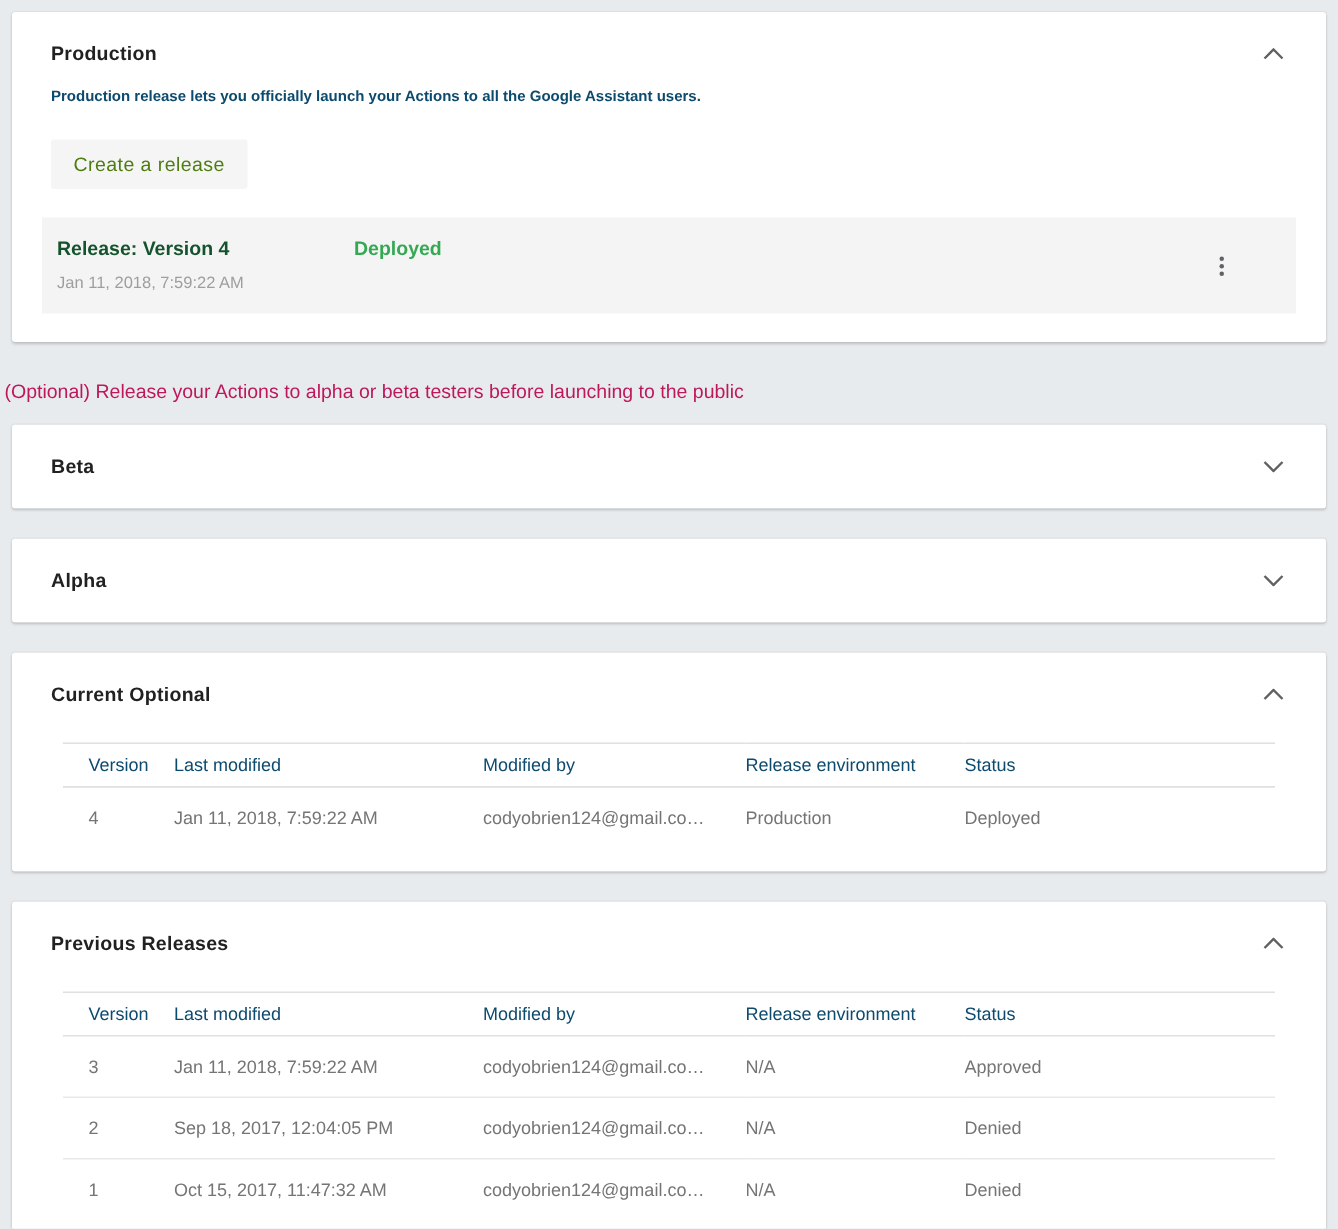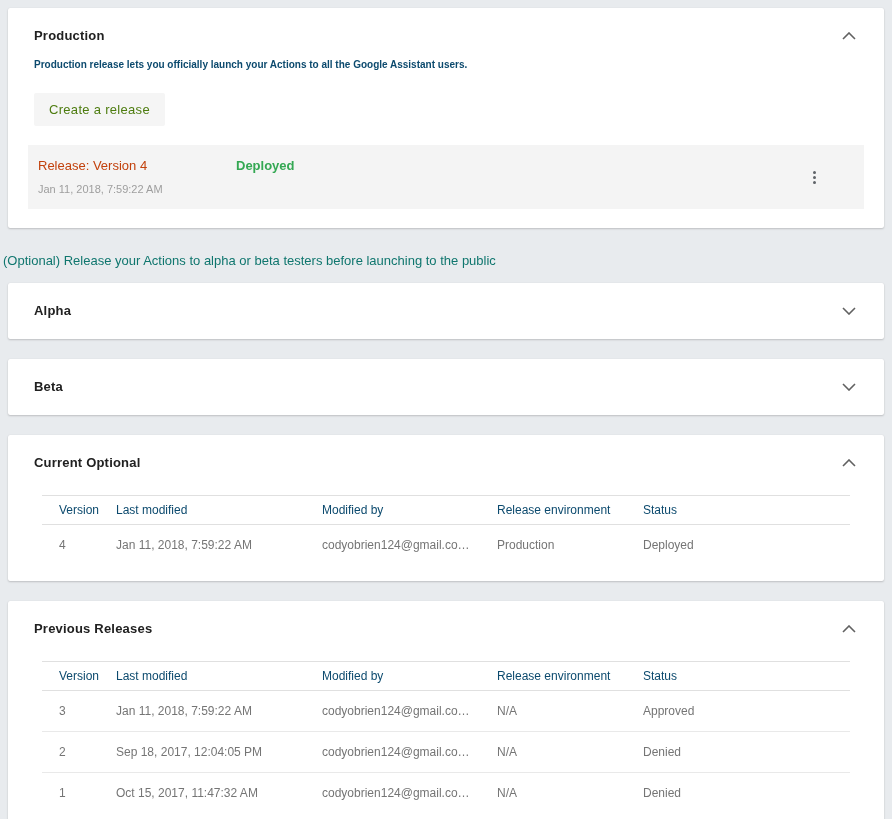--- a/index.html
+++ b/index.html
@@ -68,22 +68,22 @@
   .release-row {
     margin: 19px -6px 0 -6px;
     background: #f4f4f4;
     display: flex;
     align-items: center;
     padding: 13px 12px 13px 10px;
   }
   .release-info { width: 198px; }
   .release-title {
     font-size: 13px;
-    font-weight: 400;
-    color: #c2410c;
+    font-weight: 700;
+    color: #14532d;
     line-height: 16px;
   }
   .release-date {
     margin-top: 9px;
     font-size: 11px;
     color: #9e9e9e;
     line-height: 13px;
   }
   .release-status {
     font-size: 13px;
@@ -107,21 +107,21 @@
   .kebab i {
     width: 3px; height: 3px;
     border-radius: 50%;
     background: #5f6368;
     display: block;
   }
 
   .optional-note {
     font-size: 13px;
     line-height: 18px;
-    color: #0f766e;
+    color: #be185d;
     margin: 24px 0 13px 0;
     padding-left: 3px;
   }
 
   table.releases {
     margin: 24px 8px 0 8px;
     width: 808px;
     border-collapse: collapse;
     table-layout: fixed;
   }
@@ -179,30 +179,30 @@
         <i></i>
           <i></i>
           <i></i>
       </button>
     </div>
   </section>
 
   <p class="optional-note">(Optional) Release your Actions to alpha or beta testers before launching to the public</p>
 
   <section class="card slim">
-    <h2 class="section-title">Alpha</h2>
+    <h2 class="section-title">Beta</h2>
     <span class="chevron">
       <svg width="14" height="8" viewBox="0 0 14 8">
           <path d="M1 1 L7 7 L13 1" fill="none" stroke="#616161" stroke-width="1.6"></path>
         </svg>
     </span>
   </section>
 
   <section class="card slim">
-    <h2 class="section-title">Beta</h2>
+    <h2 class="section-title">Alpha</h2>
     <span class="chevron">
       <svg width="14" height="8" viewBox="0 0 14 8">
           <path d="M1 1 L7 7 L13 1" fill="none" stroke="#616161" stroke-width="1.6"></path>
         </svg>
     </span>
   </section>
 
   <section class="card" style="padding-bottom:16px">
     <div class="card-header">
       <h2 class="section-title">Current Optional</h2>

